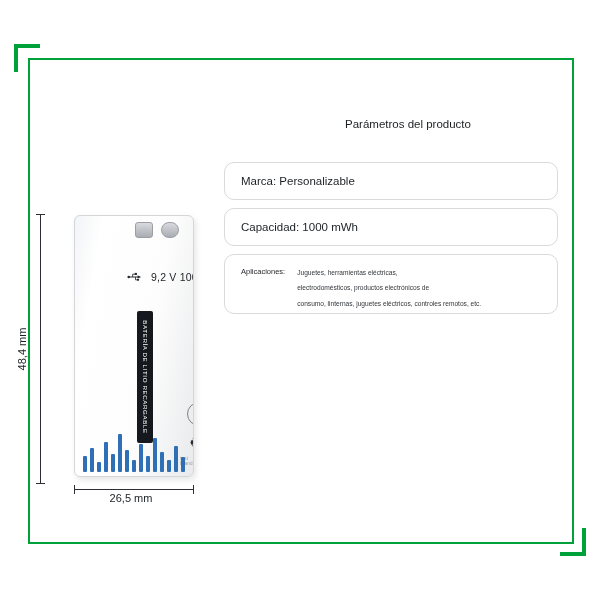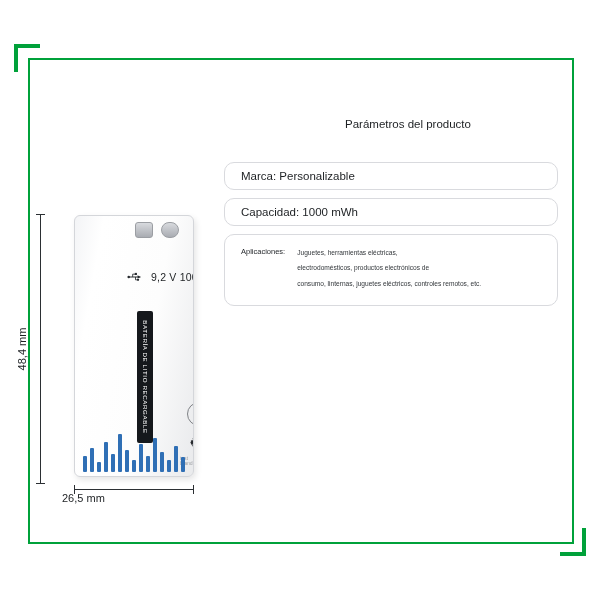--- a/index.html
+++ b/index.html
@@ -233,23 +233,24 @@
     top: -4px;
     width: 1px;
     height: 9px;
     background: #2b2f33;
   }
   .dim-h::before { left: 0; }
   .dim-h::after { right: 0; }
 
   .dim-h-label {
     position: absolute;
-    left: 62px;
+    left: 71px;
     top: 492px;
     width: 120px;
+    text-align: center;
     font-size: 11px;
     color: #1d2023;
   }
 
   
   .spec-title {
     position: absolute;
     left: 243px;
     top: 118px;
     width: 330px;
@@ -269,27 +270,27 @@
     width: 100%;
     border: 1px solid #d9dade;
     border-radius: 10px;
     background: #ffffff;
     padding: 0 16px;
     display: flex;
     align-items: center;
     margin-bottom: 8px;
     color: #1d2023;
   }
-  .spec-row.small  { height: 28px; font-size: 11.5px; }
+  .spec-row.small  { height: 38px; font-size: 11.5px; }
   .spec-row.large  { height: 40px; font-size: 15.5px; }
 
   .app-box {
     box-sizing: border-box;
     width: 100%;
-    height: 72px;
+    height: 60px;
     border: 1px solid #d9dade;
     border-radius: 10px;
     background: #ffffff;
     padding: 10px 14px 24px 16px;
     display: flex;
     gap: 12px;
   }
   .app-label {
     font-size: 7.5px;
     color: #26292d;

